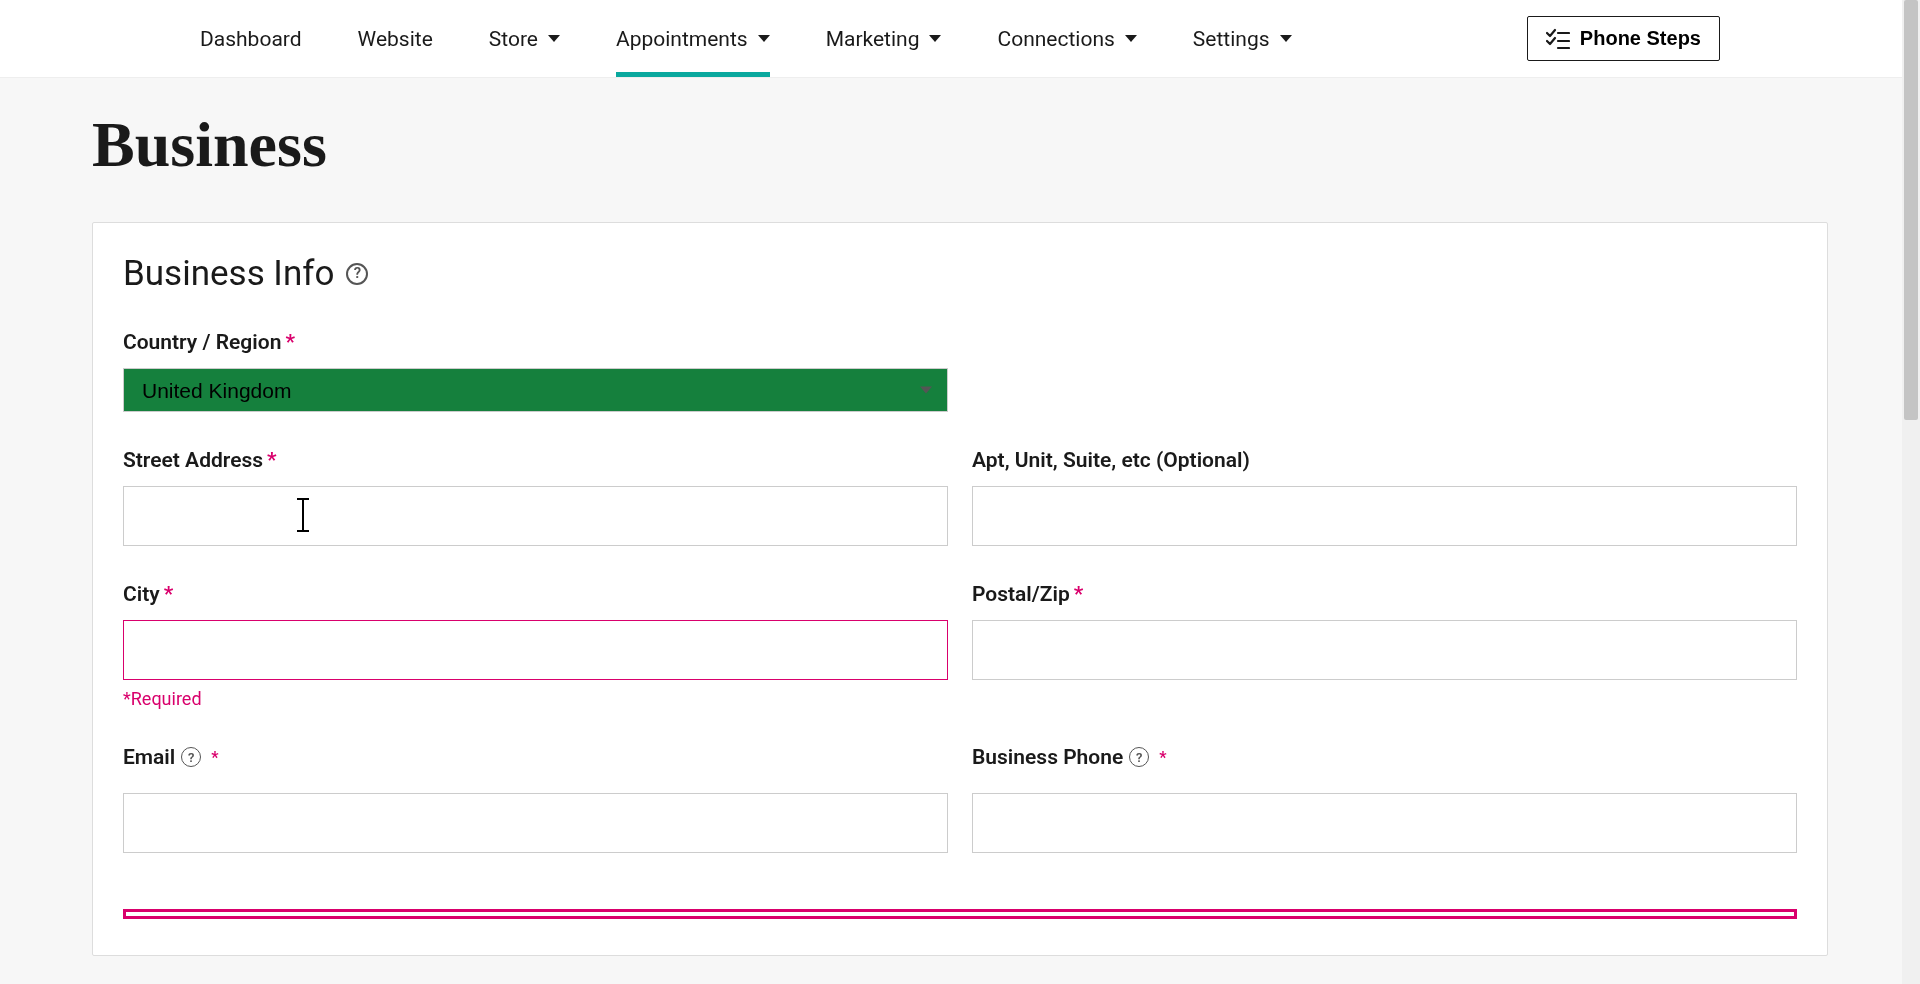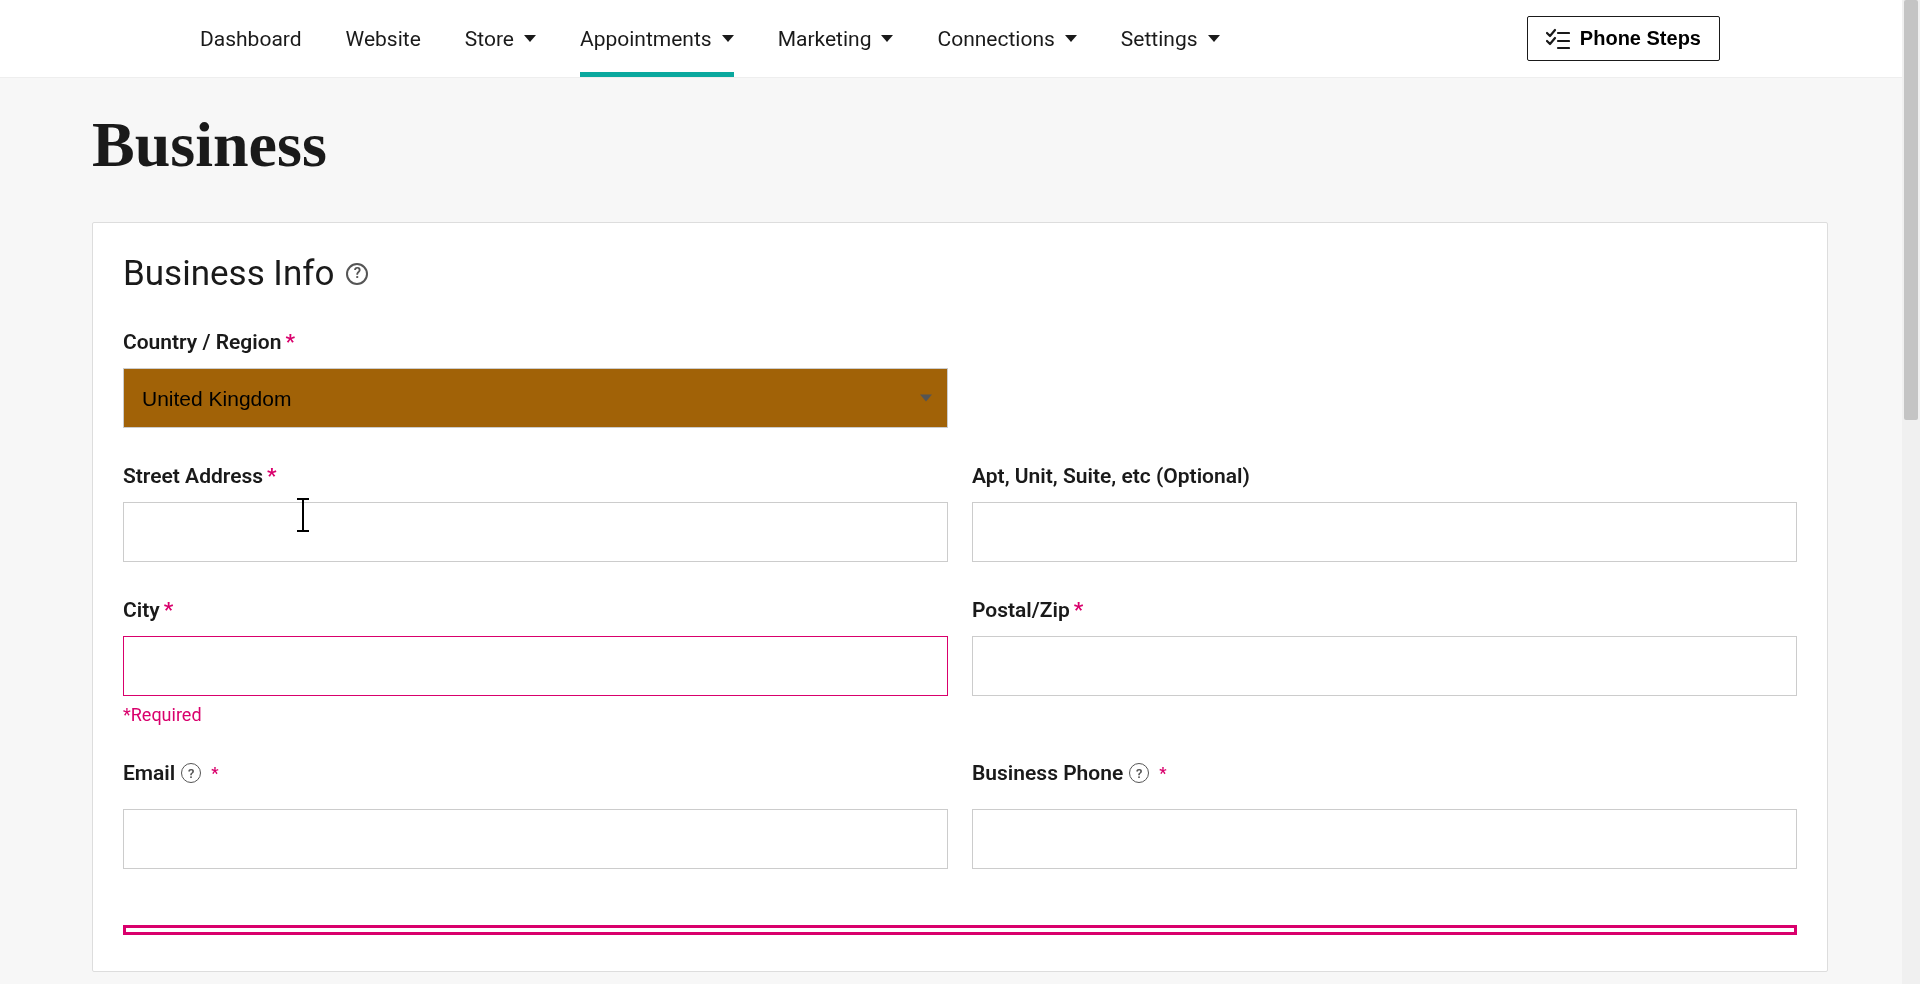--- a/index.html
+++ b/index.html
@@ -20,21 +20,21 @@
       background: #fff;
       display: flex;
       align-items: center;
       justify-content: space-between;
       padding: 0 200px;
       height: 78px;
       border-bottom: 1px solid #eee;
     }
     .nav-items {
       display: flex;
-      gap: 44px;
+      gap: 56px;
       height: 100%;
       align-items: center;
       justify-content: space-between;
     }
     .nav-item {
       display: flex;
       align-items: center;
       gap: 10px;
       font-size: 21px;
       font-weight: 400;
@@ -140,25 +140,25 @@
       flex: 1;
     }
     .col-half {
       width: calc(50% - 12px);
     }
     .select-wrap {
       position: relative;
     }
     .select-wrap select {
       width: 100%;
-      height: 60px;
+      height: 44px;
       padding: 0 18px;
       font-size: 21px;
       border: 1px solid #ccc;
-      background: #a16207;
+      background: #15803d;
       appearance: none;
       -webkit-appearance: none;
       cursor: pointer;
     }
     .select-caret {
       position: absolute;
       right: 16px;
       top: 50%;
       transform: translateY(-50%);
       width: 0;

